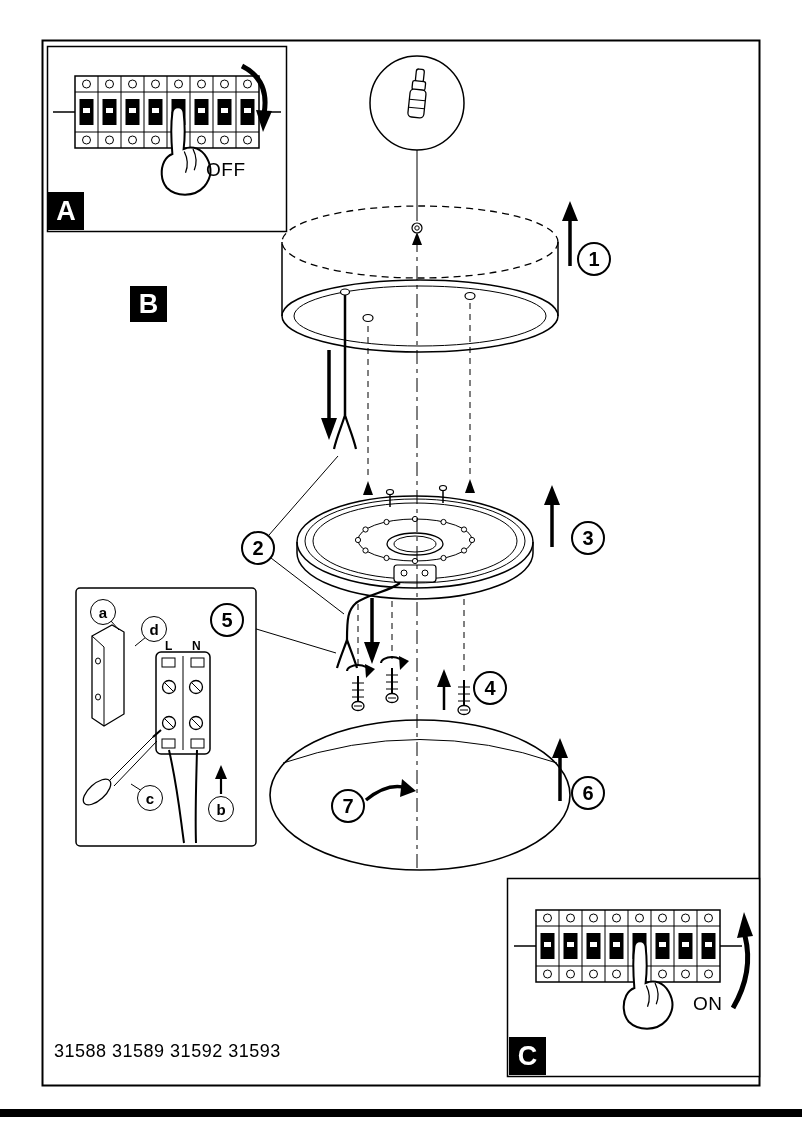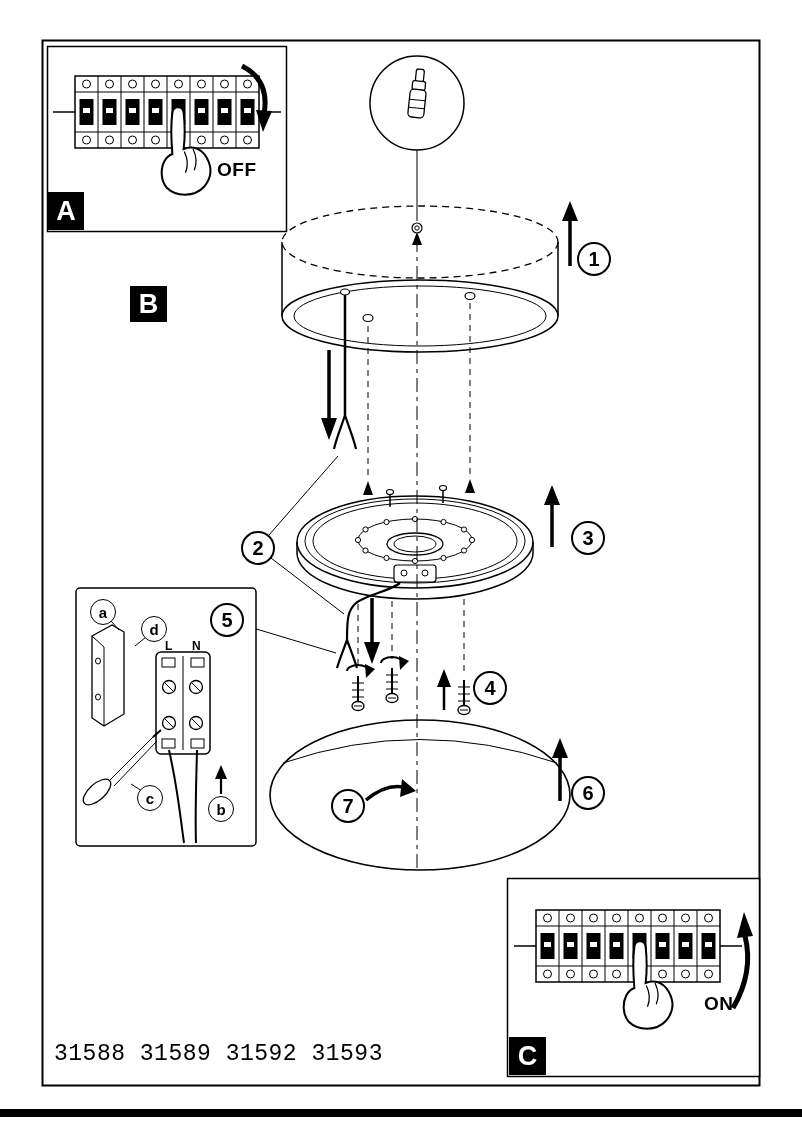--- a/index.html
+++ b/index.html
@@ -17,23 +17,23 @@
   .dshE{stroke-dasharray:7 5}
   .cax{stroke-dasharray:14 5 4 5}
   
   .lbl{position:absolute;white-space:nowrap;}
   .blkbox{position:absolute;background:#000;color:#fff;display:flex;align-items:center;
           justify-content:center;font-weight:700;font-size:27px;}
   .badge{position:absolute;background:#fff;border:2px solid #000;border-radius:50%;
          display:flex;align-items:center;justify-content:center;font-weight:700;}
   .badge.num{width:34px;height:34px;font-size:20px;box-sizing:border-box;}
   .badge.sm{width:26px;height:26px;font-size:15px;font-weight:600;border-width:1.5px;box-sizing:border-box;}
-  .switchlbl{font-size:19px;font-weight:700;letter-spacing:.5px;margin-left:11px;}
+  .switchlbl{font-size:19px;font-weight:400;letter-spacing:.5px;}
   .termlbl{font-size:12px;font-weight:700;}
-  .models{font-size:23px;letter-spacing:.5px;font-family:Liberation Mono, monospace;}
+  .models{font-size:18px;letter-spacing:.5px;}
 </style>
 </head>
 <body>
 
 <div class="page">
 
   <svg width="802" height="1122" viewBox="0 0 802 1122">
     <defs>
       <g id="bmod">
         <circle class="kw w1" cx="0" cy="22" r="4"></circle>

